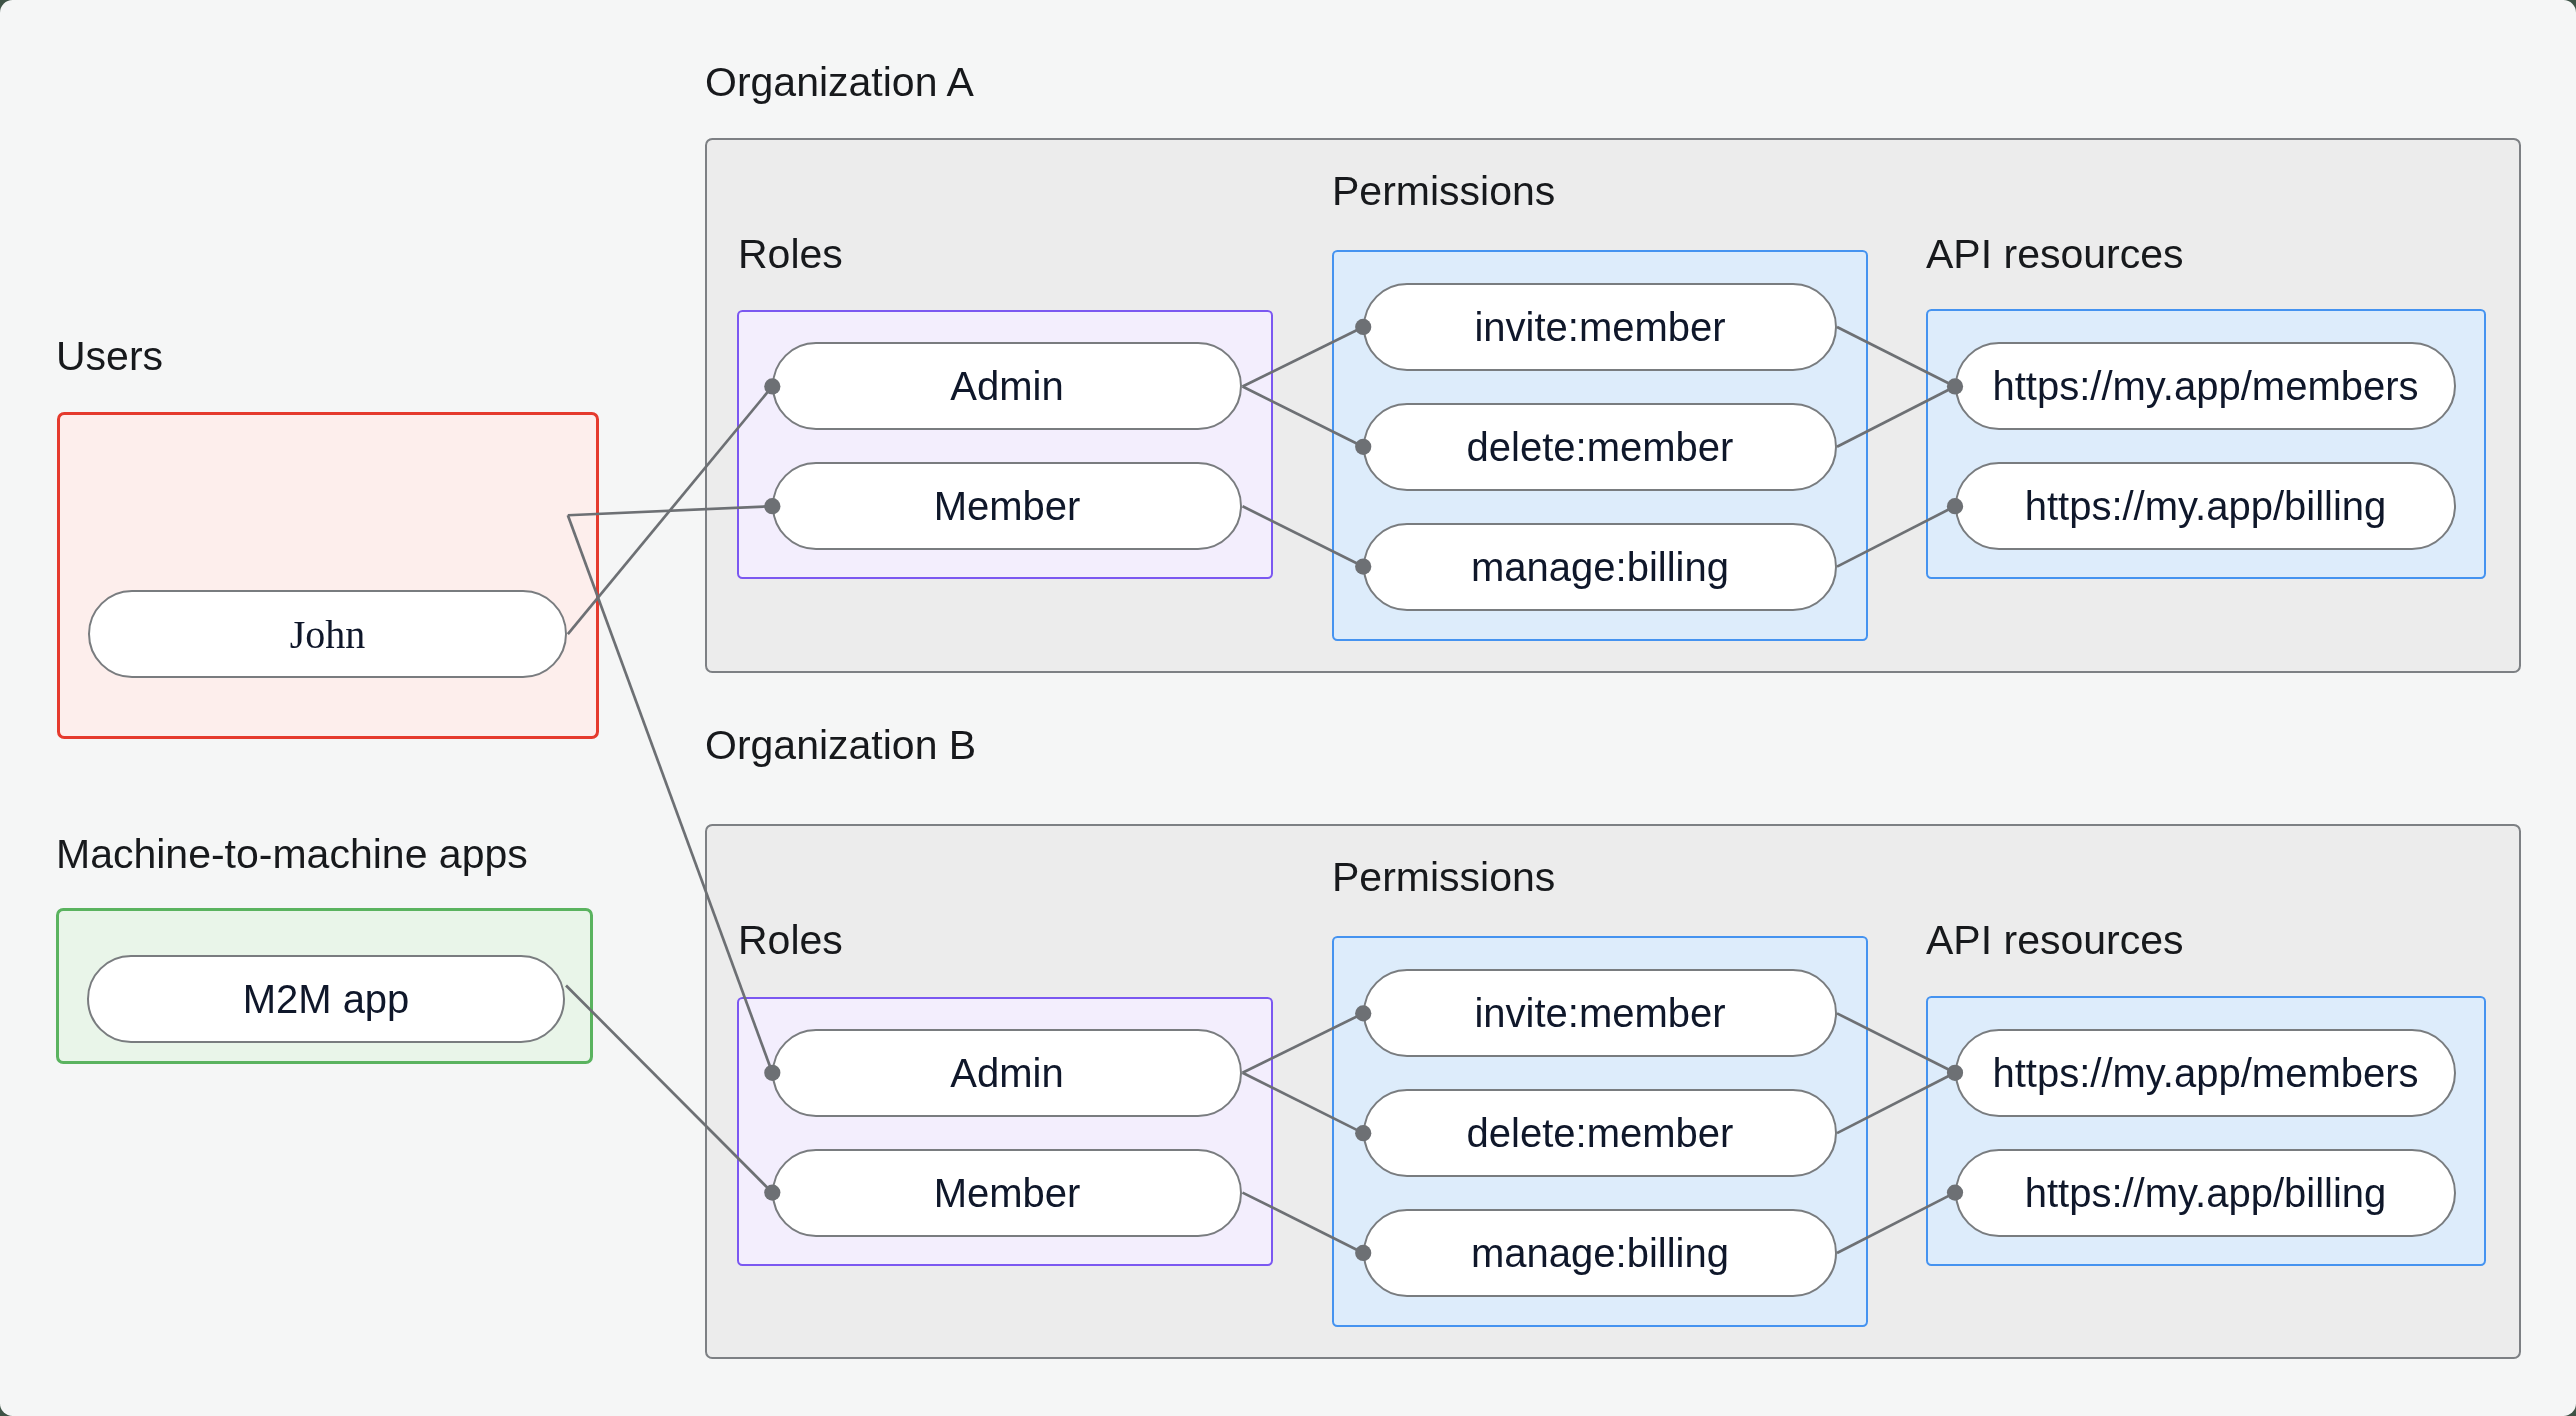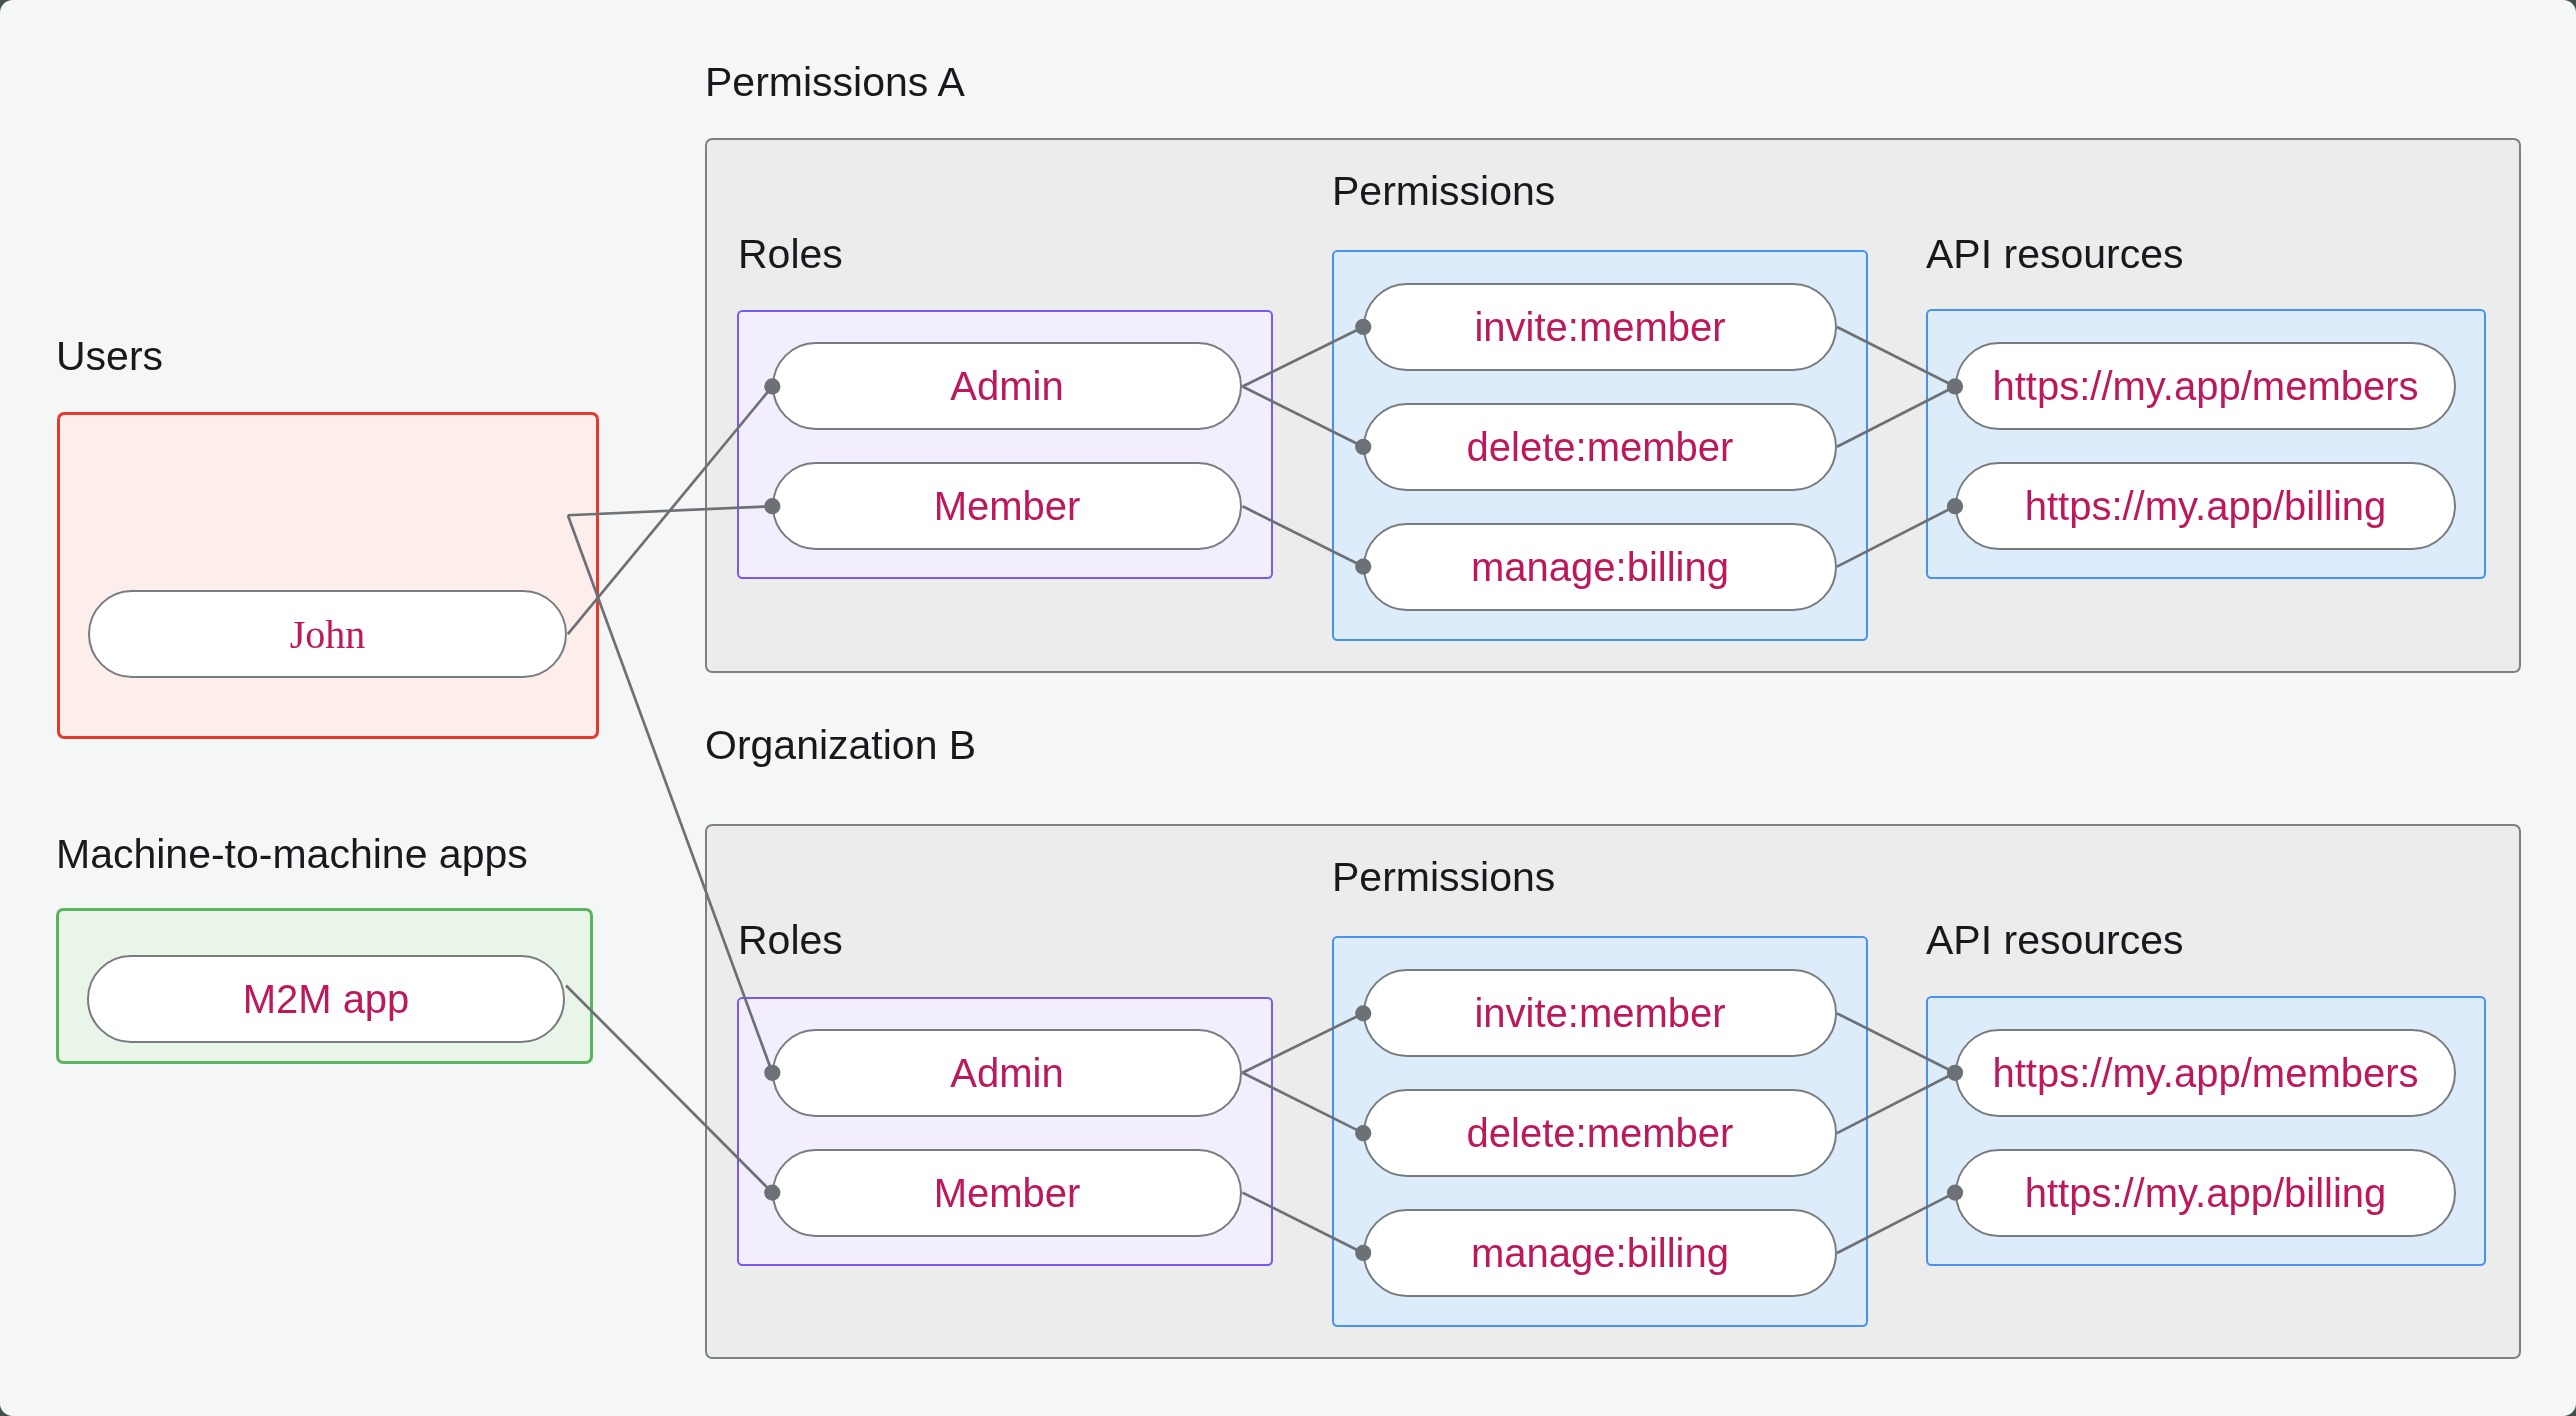--- a/index.html
+++ b/index.html
@@ -40,21 +40,21 @@
     position: absolute;
     box-sizing: border-box;
     height: 88px;
     background: #ffffff;
     border: 2.7px solid #797c7f;
     border-radius: 44px;
     display: flex;
     align-items: center;
     justify-content: center;
     font-size: 40px;
-    color: #be185d;
+    color: #0f172a;
     white-space: nowrap;
   }
   svg.wires {
     position: absolute;
     left: 0; top: 0;
     pointer-events: none;
     z-index: 10;
   }
   svg.wires line { stroke: #6d7074; stroke-width: 3; }
   svg.wires circle { fill: #6d7074; }
@@ -108,21 +108,21 @@
 <div class="card">
 
   <div class="lbl" id="users-label">Users</div>
   <div class="zone users" id="users-box"></div>
   <div class="pill" id="pill-john">John</div>
 
   <div class="lbl" id="m2m-label">Machine-to-machine apps</div>
   <div class="zone m2m" id="m2m-box"></div>
   <div class="pill" id="pill-m2m">M2M app</div>
 
-  <div class="lbl" id="org-a-label">Permissions A</div>
+  <div class="lbl" id="org-a-label">Organization A</div>
   <div class="zone org" id="org-a-box"></div>
   <div class="lbl" id="roles-a-label">Roles</div>
   <div class="zone roles" id="roles-a-box"></div>
   <div class="pill" id="pill-admin-a">Admin</div>
   <div class="pill" id="pill-member-a">Member</div>
   <div class="lbl" id="perms-a-label">Permissions</div>
   <div class="zone perms" id="perms-a-box"></div>
   <div class="pill" id="pill-invite-a">invite:member</div>
   <div class="pill" id="pill-delete-a">delete:member</div>
   <div class="pill" id="pill-manage-a">manage:billing</div>

